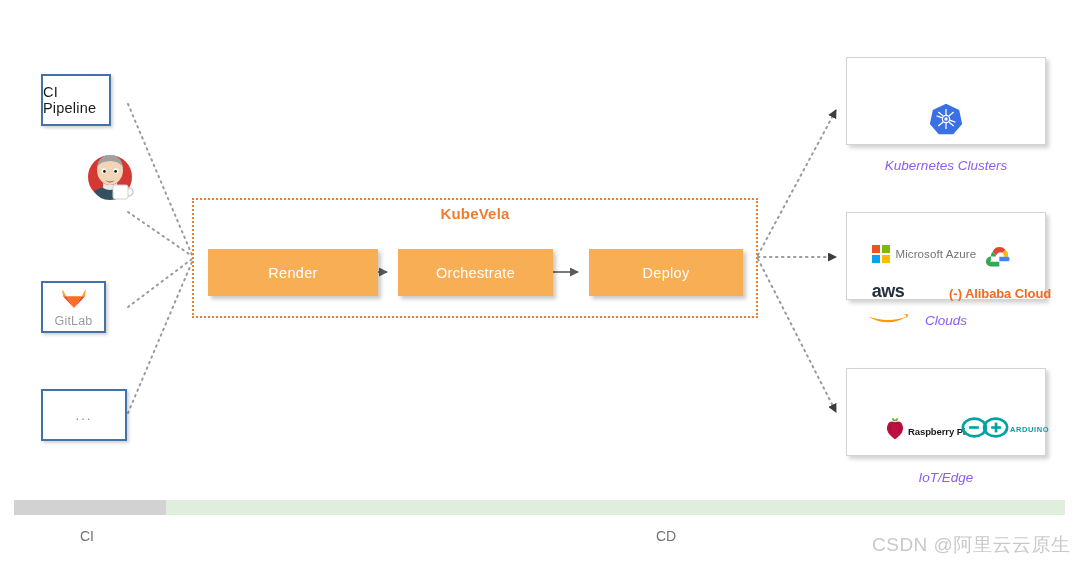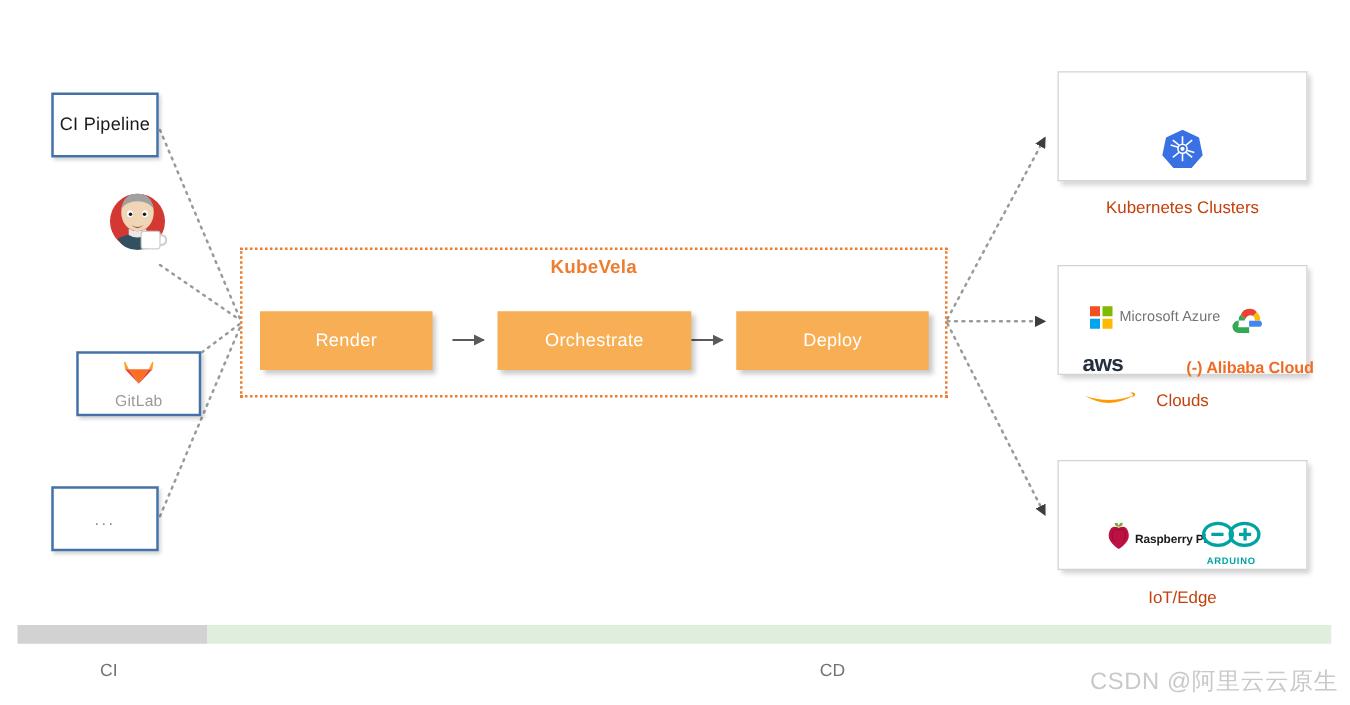--- a/index.html
+++ b/index.html
@@ -31,42 +31,42 @@
 
   .stage{position:absolute;background:#f8ae54;box-sizing:border-box;
          display:flex;align-items:center;justify-content:center;
          box-shadow:3px 3px 4px rgba(0,0,0,.22);}
   .stage span{color:#ffffff;font-size:14.5px;letter-spacing:.3px;}
 
   
   .tgt-box{position:absolute;background:#ffffff;border:1px solid #d3d3d3;
            box-sizing:border-box;box-shadow:3px 3px 4px rgba(0,0,0,.18);}
   .tgt-label{position:absolute;width:200px;text-align:center;
-             font-size:13.5px;color:#c2410c;}
+             font-size:13.5px;color:#8b5cf6;font-style:italic;}
 
   .logo-row{position:absolute;display:flex;align-items:center;margin-top:20px;}
 
   .ms-azure{display:flex;align-items:center;gap:6px;}
   .ms-squares{display:grid;grid-template-columns:8px 8px;
               grid-template-rows:8px 8px;gap:1.5px;}
   .ms-squares i{display:block;}
   .azure-text{font-size:11.5px;color:#737373;letter-spacing:.1px;}
 
-  .aws-wrap{display:flex;flex-direction:column;align-items:flex-start;gap:12px;}
+  .aws-wrap{display:flex;flex-direction:column;align-items:center;gap:12px;}
   .aws-text{font-size:18px;font-weight:bold;color:#252f3e;
             letter-spacing:-.5px;line-height:1;}
 
   .ali-wrap{display:flex;align-items:center;gap:3px;}
   .ali-text{font-size:13px;font-weight:bold;color:#ef6c24;letter-spacing:-.1px;}
   .ali-mark{font-size:13px;font-weight:bold;color:#ef6c24;}
 
   .rpi-wrap{display:flex;align-items:center;gap:2px;}
   .rpi-text{font-size:9.5px;font-weight:bold;color:#1b1b1b;letter-spacing:-.1px;}
 
-  .ard-wrap{display:flex;flex-direction:column;align-items:center;gap:0px;}
+  .ard-wrap{display:flex;flex-direction:row;align-items:center;gap:0px;}
   .ard-text{font-size:7.5px;font-weight:bold;color:#00a3a3;letter-spacing:.6px;}
 
   
   .band{position:absolute;height:15px;}
   .band-ci{background:#d2d2d2;}
   .band-cd{background:#dfeedd;}
   .band-label{position:absolute;font-size:14px;color:#737373;
               text-align:center;width:80px;}
 
   .watermark{position:absolute;font-size:19px;color:#c9c9c9;
@@ -102,21 +102,21 @@
       <line x1="758" y1="257" x2="836" y2="257" marker-end="url(#arrowGray)"></line>
       <line x1="758" y1="259" x2="836" y2="412" marker-end="url(#arrowGray)"></line>
     </g>
 
     <g stroke="#5a5a5a" stroke-width="1.6" fill="none">
       <line x1="362" y1="272" x2="387" y2="272" marker-end="url(#arrowStage)"></line>
       <line x1="553" y1="272" x2="578" y2="272" marker-end="url(#arrowStage)"></line>
     </g>
   </svg>
 
-  <div class="src-box" style="left:41px;top:74px;width:86px;height:52px;">
+  <div class="src-box" style="left:41px;top:74px;width:70px;height:52px;">
     <span class="src-label">CI Pipeline</span>
   </div>
 
   <div class="jenkins-logo" style="left:84px;top:153px;">
     <svg viewBox="0 0 52 52" width="52" height="52">
       <circle cx="26" cy="24" r="22" fill="#d33833"></circle>
       <path d="M10 38 q16 -9 32 0 q-5 9 -16 9 q-11 0 -16 -9z" fill="#335061"></path>
       <ellipse cx="26" cy="17" rx="13" ry="15" fill="#f0d6b7"></ellipse>
       <path d="M13 14 q2 -12 13 -12 q11 0 13 12 q-4 -6 -13 -6 q-9 0 -13 6z" fill="#a0a0a0"></path>
       <ellipse cx="20" cy="18" rx="2.4" ry="2.8" fill="#ffffff"></ellipse>
@@ -124,21 +124,21 @@
       <circle cx="20.4" cy="18.4" r="1.4" fill="#1b1b1b"></circle>
       <circle cx="31.6" cy="18.4" r="1.4" fill="#1b1b1b"></circle>
       <path d="M21 27 q5 3 10 0 q-5 5 -10 0z" fill="#8b5a3c"></path>
       <path d="M19 30 q7 4 14 0 l0 5 q-7 4 -14 0z" fill="#e8e8e8"></path>
       <rect x="29" y="32" width="15" height="14" rx="2" fill="#ffffff" stroke="#cfcfcf" stroke-width="1"></rect>
       <path d="M44 35 q5 0 5 4 q0 4 -5 4" fill="none" stroke="#cfcfcf" stroke-width="1.6"></path>
     </svg>
   </div>
 
 
-  <div class="src-box" style="left:41px;top:281px;width:100px;height:52px;margin-left:20px;">
+  <div class="src-box" style="left:41px;top:281px;width:65px;height:52px;">
     <div class="gitlab-wrap">
       <span>
         <svg viewBox="0 0 26 24" width="24" height="22">
           <path d="M13 23 L4.4 10.2 h17.2 z" fill="#fc6d26"></path>
           <path d="M13 23 L1 10.2 h3.4 z" fill="#e24329"></path>
           <path d="M1 10.2 L0.2 4.2 a0.6 0.6 0 0 1 1.1 -0.3 L4.4 10.2 z" fill="#fca326"></path>
           <path d="M13 23 L21.6 10.2 H25 z" fill="#e24329"></path>
           <path d="M25 10.2 L25.8 4.2 a0.6 0.6 0 0 0 -1.1 -0.3 L21.6 10.2 z" fill="#fca326"></path>
         </svg>
       </span>
@@ -147,21 +147,21 @@
   </div>
 
   <div class="src-box" style="left:41px;top:389px;width:86px;height:52px;">
     <span class="src-dots">...</span>
   </div>
 
   <div class="vela-box" style="left:192px;top:198px;width:566px;height:120px;"></div>
 
   <div class="vela-title" style="left:192px;top:205px;width:566px;text-align:center;">KubeVela</div>
 
-  <div class="stage" style="left:208px;top:249px;width:138px;height:47px;">
+  <div class="stage" style="left:208px;top:249px;width:170px;height:47px;">
     <span>Render</span>
   </div>
 
   <div class="stage" style="left:589px;top:249px;width:154px;height:47px;">
     <span>Deploy</span>
   </div>
 
   <div class="stage" style="left:398px;top:249px;width:155px;height:47px;">
     <span>Orchestrate</span>
   </div>

